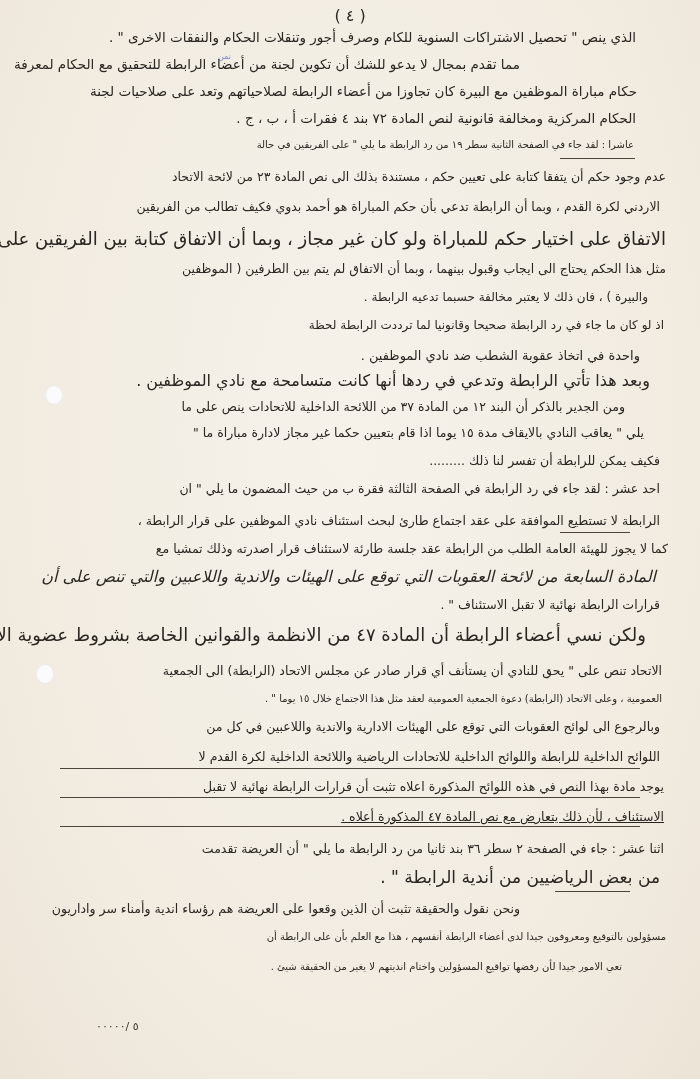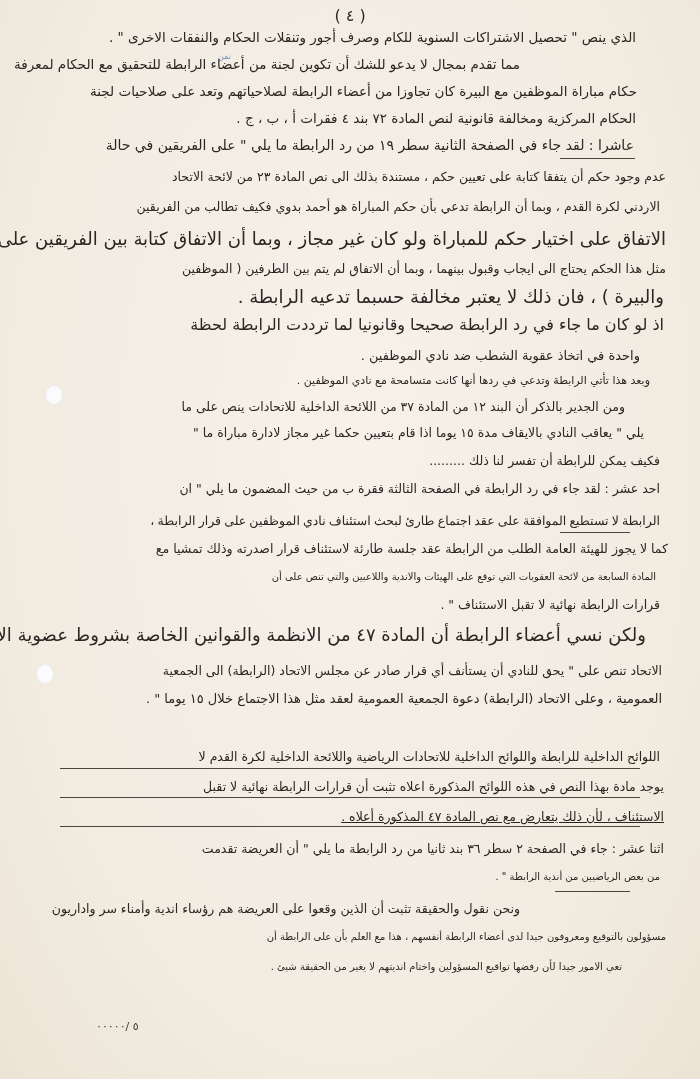--- a/index.html
+++ b/index.html
@@ -39,46 +39,47 @@
 
   <span class="annot" style="left:218px;top:52px;">نمن</span>
 
   <div class="hole" style="left:45px;top:385px;"></div>
   <div class="hole" style="left:36px;top:664px;"></div>
 
   <div class="line" style="right:64px;top:28px;">الذي ينص " تحصيل الاشتراكات السنوية للكام وصرف أجور وتنقلات الحكام والنفقات الاخرى " .</div>
   <div class="line" style="right:180px;top:55px;">مما تقدم بمجال لا يدعو للشك أن تكوين لجنة من أعضاء الرابطة للتحقيق مع الحكام لمعرفة</div>
   <div class="line" style="right:63px;top:82px;">حكام مباراة الموظفين مع البيرة كان تجاوزا من أعضاء الرابطة لصلاحياتهم وتعد على صلاحيات لجنة</div>
   <div class="line" style="right:64px;top:109px;">الحكام المركزية ومخالفة قانونية لنص المادة ٧٢ بند ٤ فقرات أ ، ب ، ج .</div>
-  <div class="line" style="right:66px;top:136px;font-size:14px;">عاشرا : لقد جاء في الصفحة الثانية سطر ١٩ من رد الرابطة ما يلي " على الفريقين في حالة</div>
+  <div class="line" style="right:66px;top:136px;font-size:10px;">عاشرا : لقد جاء في الصفحة الثانية سطر ١٩ من رد الرابطة ما يلي " على الفريقين في حالة</div>
 
   <div class="line" style="right:34px;top:168px;font-size:12.5px;">عدم وجود حكم أن يتفقا كتابة على تعيين حكم ، مستندة بذلك الى نص المادة ٢٣ من لائحة الاتحاد</div>
   <div class="line" style="right:40px;top:198px;font-size:12.5px;">الاردني لكرة القدم ، وبما أن الرابطة تدعي بأن حكم المباراة هو أحمد بدوي فكيف تطالب من الفريقين</div>
   <div class="line" style="right:34px;top:230px;font-size:18px;text-align:right;">الاتفاق على اختيار حكم للمباراة ولو كان غير مجاز ، وبما أن الاتفاق كتابة بين الفريقين على</div>
   <div class="line" style="right:34px;top:260px;font-size:12.5px;">مثل هذا الحكم يحتاج الى ايجاب وقبول بينهما ، وبما أن الاتفاق لم يتم بين الطرفين ( الموظفين</div>
-  <div class="line" style="right:36px;top:288px;font-size:18px;">والبيرة ) ، فان ذلك لا يعتبر مخالفة حسبما تدعيه الرابطة .</div>
-  <div class="line" style="right:36px;top:316px;font-size:16px;">اذ لو كان ما جاء في رد الرابطة صحيحا وقانونيا لما ترددت الرابطة لحظة</div>
+  <div class="line" style="right:52px;top:288px;font-size:12px;">والبيرة ) ، فان ذلك لا يعتبر مخالفة حسبما تدعيه الرابطة .</div>
+  <div class="line" style="right:36px;top:316px;font-size:12px;">اذ لو كان ما جاء في رد الرابطة صحيحا وقانونيا لما ترددت الرابطة لحظة</div>
   <div class="line" style="right:60px;top:347px;font-size:13px;">واحدة في اتخاذ عقوبة الشطب ضد نادي الموظفين .</div>
-  <div class="line" style="right:50px;top:372px;font-size:11px;">وبعد هذا تأتي الرابطة وتدعي في ردها أنها كانت متسامحة مع نادي الموظفين .</div>
+  <div class="line" style="right:50px;top:372px;font-size:16px;">وبعد هذا تأتي الرابطة وتدعي في ردها أنها كانت متسامحة مع نادي الموظفين .</div>
   <div class="line" style="right:75px;top:398px;font-size:12.5px;">ومن الجدير بالذكر أن البند ١٢ من المادة ٣٧ من اللائحة الداخلية للاتحادات ينص على ما</div>
   <div class="line" style="right:56px;top:424px;font-size:12.5px;">يلي " يعاقب النادي بالايقاف مدة ١٥ يوما اذا قام بتعيين حكما غير مجاز لادارة مباراة ما "</div>
   <div class="line" style="right:40px;top:452px;font-size:12.5px;">فكيف يمكن للرابطة أن تفسر لنا ذلك .........</div>
   <div class="line" style="right:40px;top:480px;font-size:12.5px;">احد عشر : لقد جاء في رد الرابطة في الصفحة الثالثة فقرة ب من حيث المضمون ما يلي " ان</div>
-  <div class="line" style="right:40px;top:512px;font-size:12.5px;font-family:Liberation Serif, serif;">الرابطة لا تستطيع الموافقة على عقد اجتماع طارئ لبحث استئناف نادي الموظفين على قرار الرابطة ،</div>
+  <div class="line" style="right:40px;top:512px;font-size:12.5px;">الرابطة لا تستطيع الموافقة على عقد اجتماع طارئ لبحث استئناف نادي الموظفين على قرار الرابطة ،</div>
   <div class="line" style="right:32px;top:540px;font-size:12.5px;">كما لا يجوز للهيئة العامة الطلب من الرابطة عقد جلسة طارئة لاستئناف قرار اصدرته وذلك تمشيا مع</div>
-  <div class="line" style="right:44px;top:568px;font-size:10px;">المادة السابعة من لائحة العقوبات التي توقع على الهيئات والاندية واللاعبين والتي تنص على أن</div>
+  <div class="line" style="right:44px;top:568px;font-size:16px;font-style:italic;">المادة السابعة من لائحة العقوبات التي توقع على الهيئات والاندية واللاعبين والتي تنص على أن</div>
   <div class="line" style="right:40px;top:596px;font-size:12.5px;">قرارات الرابطة نهائية لا تقبل الاستئناف " .</div>
   <div class="line" style="right:54px;top:626px;font-size:18px;">ولكن نسي أعضاء الرابطة أن المادة ٤٧ من الانظمة والقوانين الخاصة بشروط عضوية الاندية في</div>
   <div class="line" style="right:38px;top:662px;font-size:12.5px;">الاتحاد تنص على " يحق للنادي أن يستأنف أي قرار صادر عن مجلس الاتحاد (الرابطة) الى الجمعية</div>
-  <div class="line" style="right:38px;top:690px;font-size:13px;">العمومية ، وعلى الاتحاد (الرابطة) دعوة الجمعية العمومية لعقد مثل هذا الاجتماع خلال ١٥ يوما " .</div>
+  <div class="line" style="right:38px;top:690px;font-size:10px;">العمومية ، وعلى الاتحاد (الرابطة) دعوة الجمعية العمومية لعقد مثل هذا الاجتماع خلال ١٥ يوما " .</div>
+  <div class="line" style="right:40px;top:718px;font-size:12.5px;">وبالرجوع الى لوائح العقوبات التي توقع على الهيئات الادارية والاندية واللاعبين في كل من</div>
   <div class="line" style="right:40px;top:748px;font-size:12.5px;">اللوائح الداخلية للرابطة واللوائح الداخلية للاتحادات الرياضية واللائحة الداخلية لكرة القدم لا</div>
   <div class="line" style="right:36px;top:778px;font-size:12.5px;">يوجد مادة بهذا النص في هذه اللوائح المذكورة اعلاه تثبت أن قرارات الرابطة نهائية لا تقبل</div>
   <div class="line" style="right:36px;top:808px;font-size:12.5px;text-decoration:underline;">الاستئناف ، لأن ذلك يتعارض مع نص المادة ٤٧ المذكورة أعلاه .</div>
   <div class="line" style="right:36px;top:840px;font-size:12.5px;">اثنا عشر : جاء في الصفحة ٢ سطر ٣٦ بند ثانيا من رد الرابطة ما يلي " أن العريضة تقدمت</div>
-  <div class="line" style="right:40px;top:868px;font-size:10px;">من بعض الرياضيين من أندية الرابطة " .</div>
+  <div class="line" style="right:40px;top:868px;font-size:17px;">من بعض الرياضيين من أندية الرابطة " .</div>
   <div class="line" style="right:180px;top:900px;font-size:12.5px;">ونحن نقول والحقيقة تثبت أن الذين وقعوا على العريضة هم رؤساء اندية وأمناء سر واداريون</div>
   <div class="line" style="right:34px;top:928px;font-size:10px;">مسؤولون بالتوقيع ومعروفون جيدا لدى أعضاء الرابطة أنفسهم ، هذا مع العلم بأن على الرابطة أن</div>
   <div class="line" style="right:78px;top:958px;font-size:10px;">تعي الامور جيدا لأن رفضها تواقيع المسؤولين واختام انديتهم لا يغير من الحقيقة شيئ .</div>
   <div class="line" style="right:36px;top:986px;font-size:12.5px;"></div>
 
   <div class="rule" style="left:60px;width:580px;top:826px;"></div>
   <div class="rule" style="left:60px;width:580px;top:797px;"></div>
   <div class="rule" style="left:60px;width:580px;top:768px;"></div>
   <div class="rule" style="left:560px;width:75px;top:158px;"></div>
   <div class="rule" style="left:560px;width:70px;top:532px;"></div>

